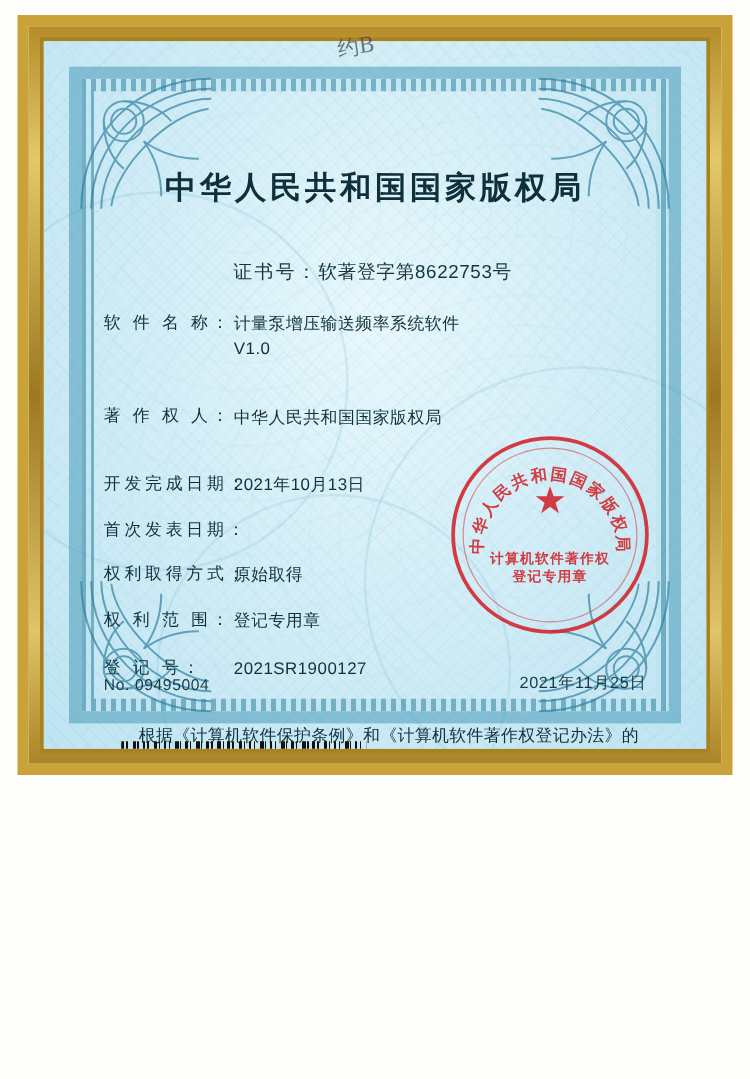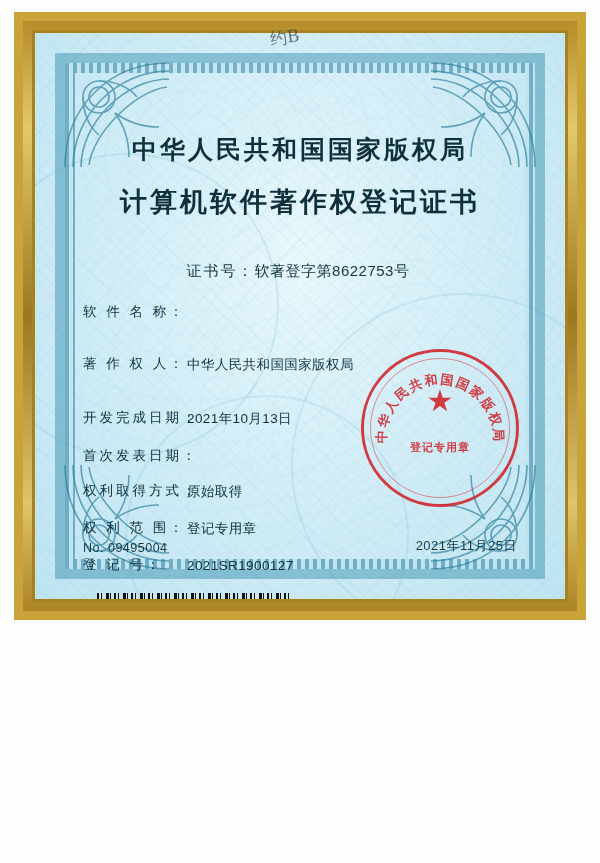--- a/index.html
+++ b/index.html
@@ -369,28 +369,29 @@
               <path d="M24 40 C24 56 30 70 40 78"></path>
               <path d="M56 56 C70 66 84 70 100 70"></path>
               <path d="M56 56 C66 70 70 84 70 100"></path>
             </g>
           </svg>
         </div>
 
         <div class="content">
 
           <div class="title-1">中华人民共和国国家版权局</div>
-          <div class="title-2">计算机软件著作权登记证书</div>
 
           <div class="cert-no">
             <span class="lbl">证书号：</span><span>软著登字第8622753号</span>
           </div>
 
           <div class="field first">
             <div class="label">软 件 名 称：</div>
+            <div class="value" style="white-space:pre-line">计量泵增压输送频率系统软件
+V1.0</div>
           </div>
 
           <div class="field gap-big">
             <div class="label">著 作 权 人：</div>
             <div class="value">中华人民共和国国家版权局</div>
           </div>
 
           <div class="field gap-big">
             <div class="label">开发完成日期：</div>
             <div class="value">2021年10月13日</div>
@@ -433,20 +434,21 @@
               <defs>
                 <path id="sealArc" d="M 22 86 A 54 54 0 0 1 130 86"></path>
               </defs>
               <text>
                 <textPath href="#sealArc" startOffset="50%" text-anchor="middle">中华人民共和国国家版权局</textPath>
               </text>
             </svg>
           </div>
           <div class="star">★</div>
           <div class="seal-center">
+            <div>计算机软件著作权</div>
             <div>登记专用章</div>
           </div>
         </div>
 
         <div class="footer">
           <div class="doc-no">No. 09495004</div>
           <div class="issue-date">2021年11月25日</div>
         </div>
 
       </div>

